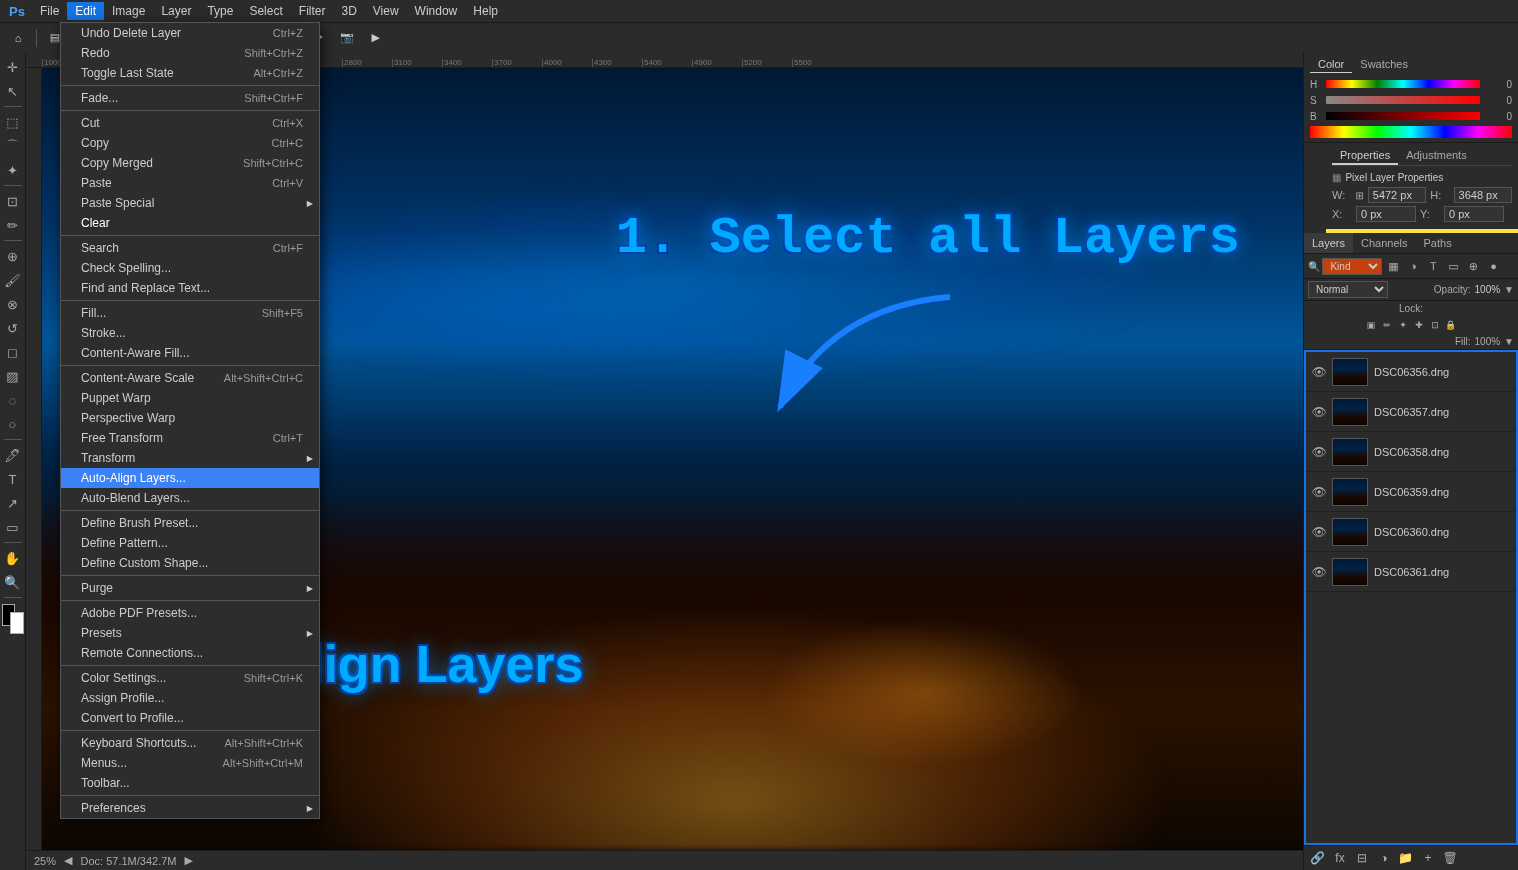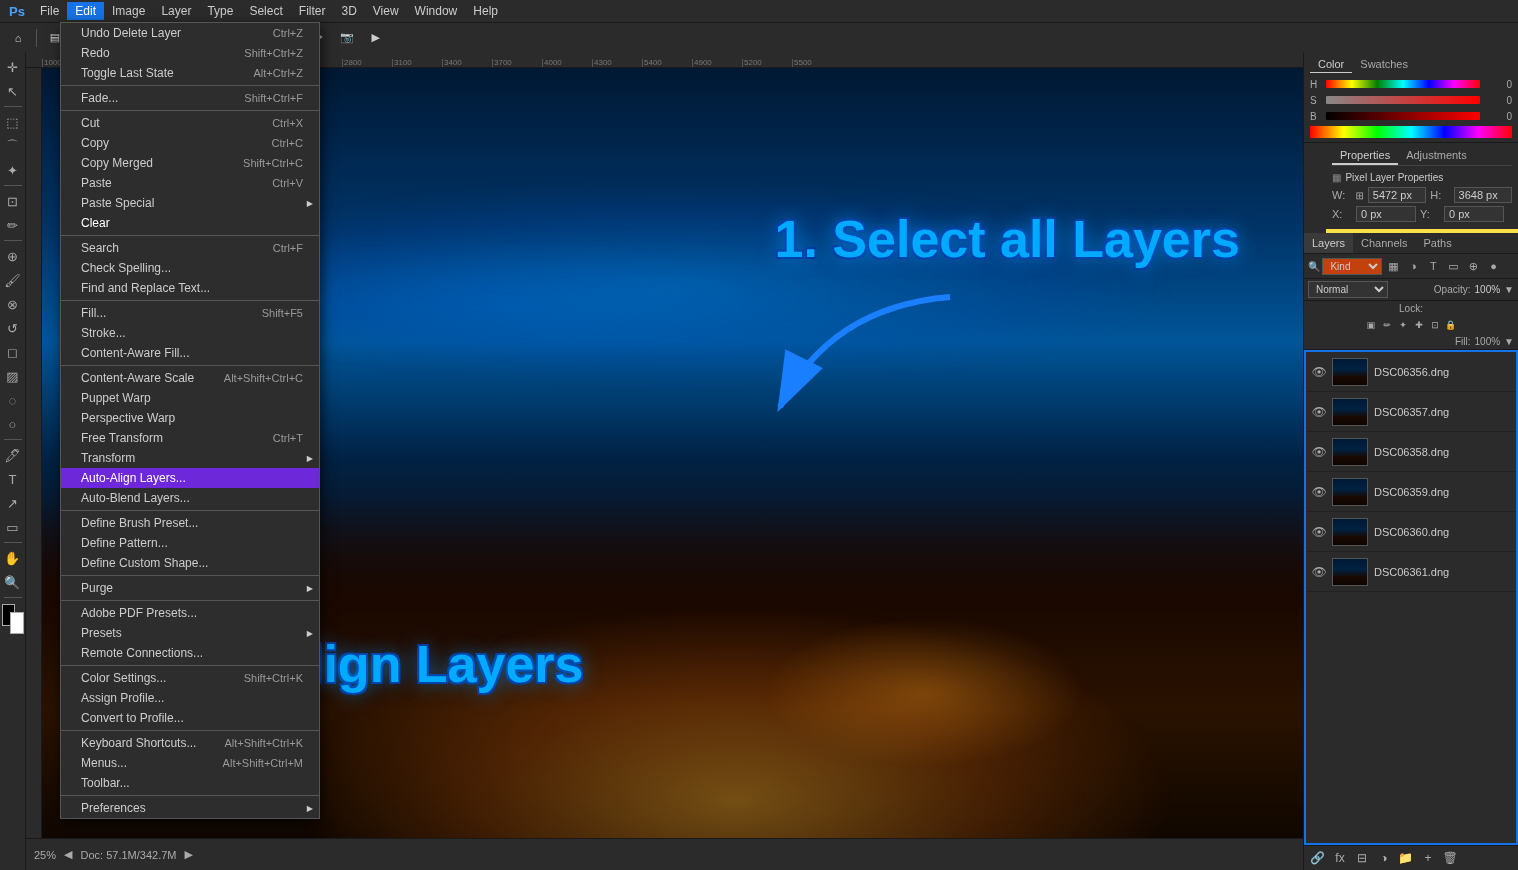--- a/index.html
+++ b/index.html
@@ -150,21 +150,21 @@
       filter: blur(8px);
     }
     #canvas-text-1 {
       position: absolute;
       top: 18%;
       right: 5%;
       font-size: 52px;
       font-weight: 900;
       color: #00aaff;
       text-shadow: 0 0 20px rgba(0,150,255,0.8), 2px 2px 0 #003399, -2px -2px 0 #003399, 2px -2px 0 #003399, -2px 2px 0 #003399;
-      font-family: Liberation Sans, sans-serif;
+      font-family: Liberation Mono, monospace;
       white-space: nowrap;
     }
     #canvas-text-2 {
       position: absolute;
       bottom: 20%;
       left: 3%;
       font-size: 52px;
       font-weight: 900;
       color: #00aaff;
       text-shadow: 0 0 20px rgba(0,150,255,0.8), 2px 2px 0 #003399, -2px -2px 0 #003399, 2px -2px 0 #003399, -2px 2px 0 #003399;
@@ -187,21 +187,21 @@
       width: 180px;
       height: 100px;
     }
 
     
     #status-bar {
       position: absolute;
       bottom: 0;
       left: 0;
       right: 0;
-      height: 32px;
+      height: 20px;
       background: #2b2b2b;
       border-top: 1px solid #1a1a1a;
       display: flex;
       align-items: center;
       padding: 0 8px;
       gap: 8px;
       font-size: 11px;
       color: #aaa;
     }
 
@@ -221,21 +221,21 @@
       display: flex;
       align-items: center;
       justify-content: space-between;
       padding: 3px 16px 3px 20px;
       cursor: pointer;
       font-size: 12px;
       color: #ccc;
       min-height: 20px;
       position: relative;
     }
-    .menu-row.highlighted { background: #6d28d9; color: white; }
+    .menu-row.highlighted { background: #3b82f6; color: white; }
     .menu-row.disabled { color: #ffffff; cursor: default; }
     .menu-row .shortcut { color: #999; font-size: 11px; }
     .menu-row.has-submenu::after {
       content: '▶';
       position: absolute;
       right: 6px;
       font-size: 8px;
     }
 
     

